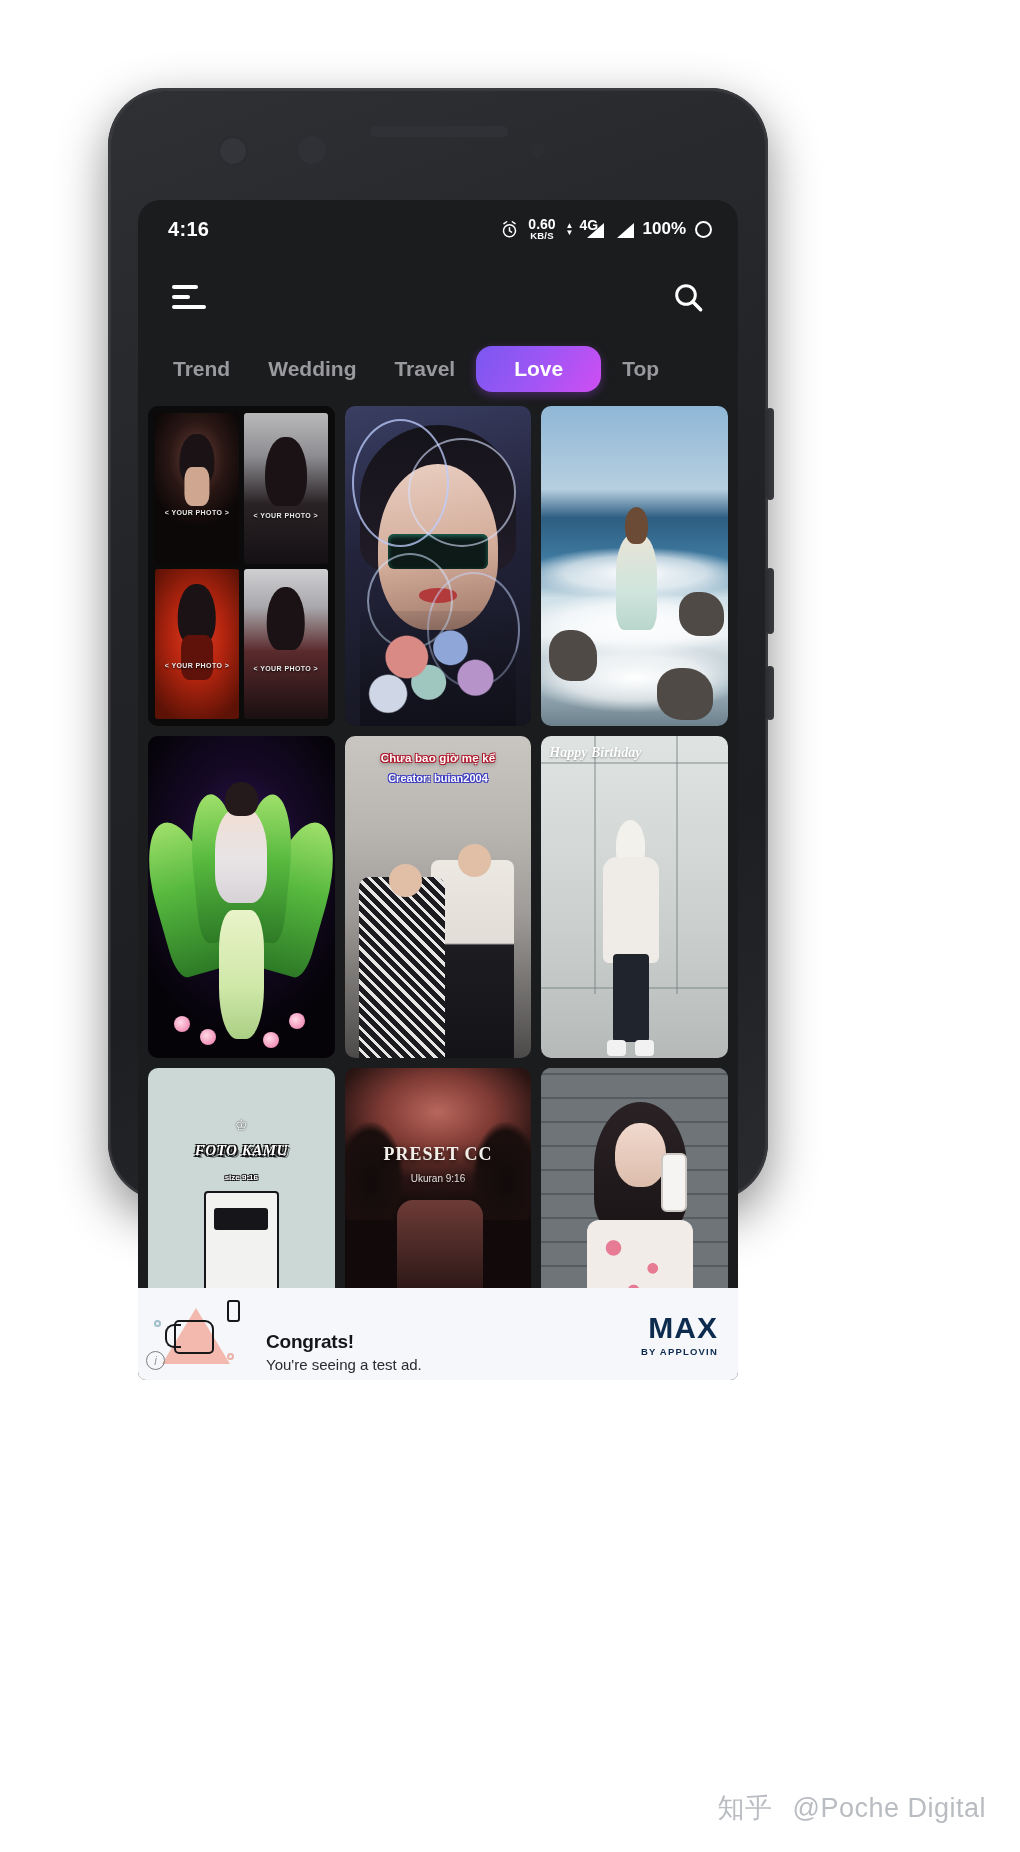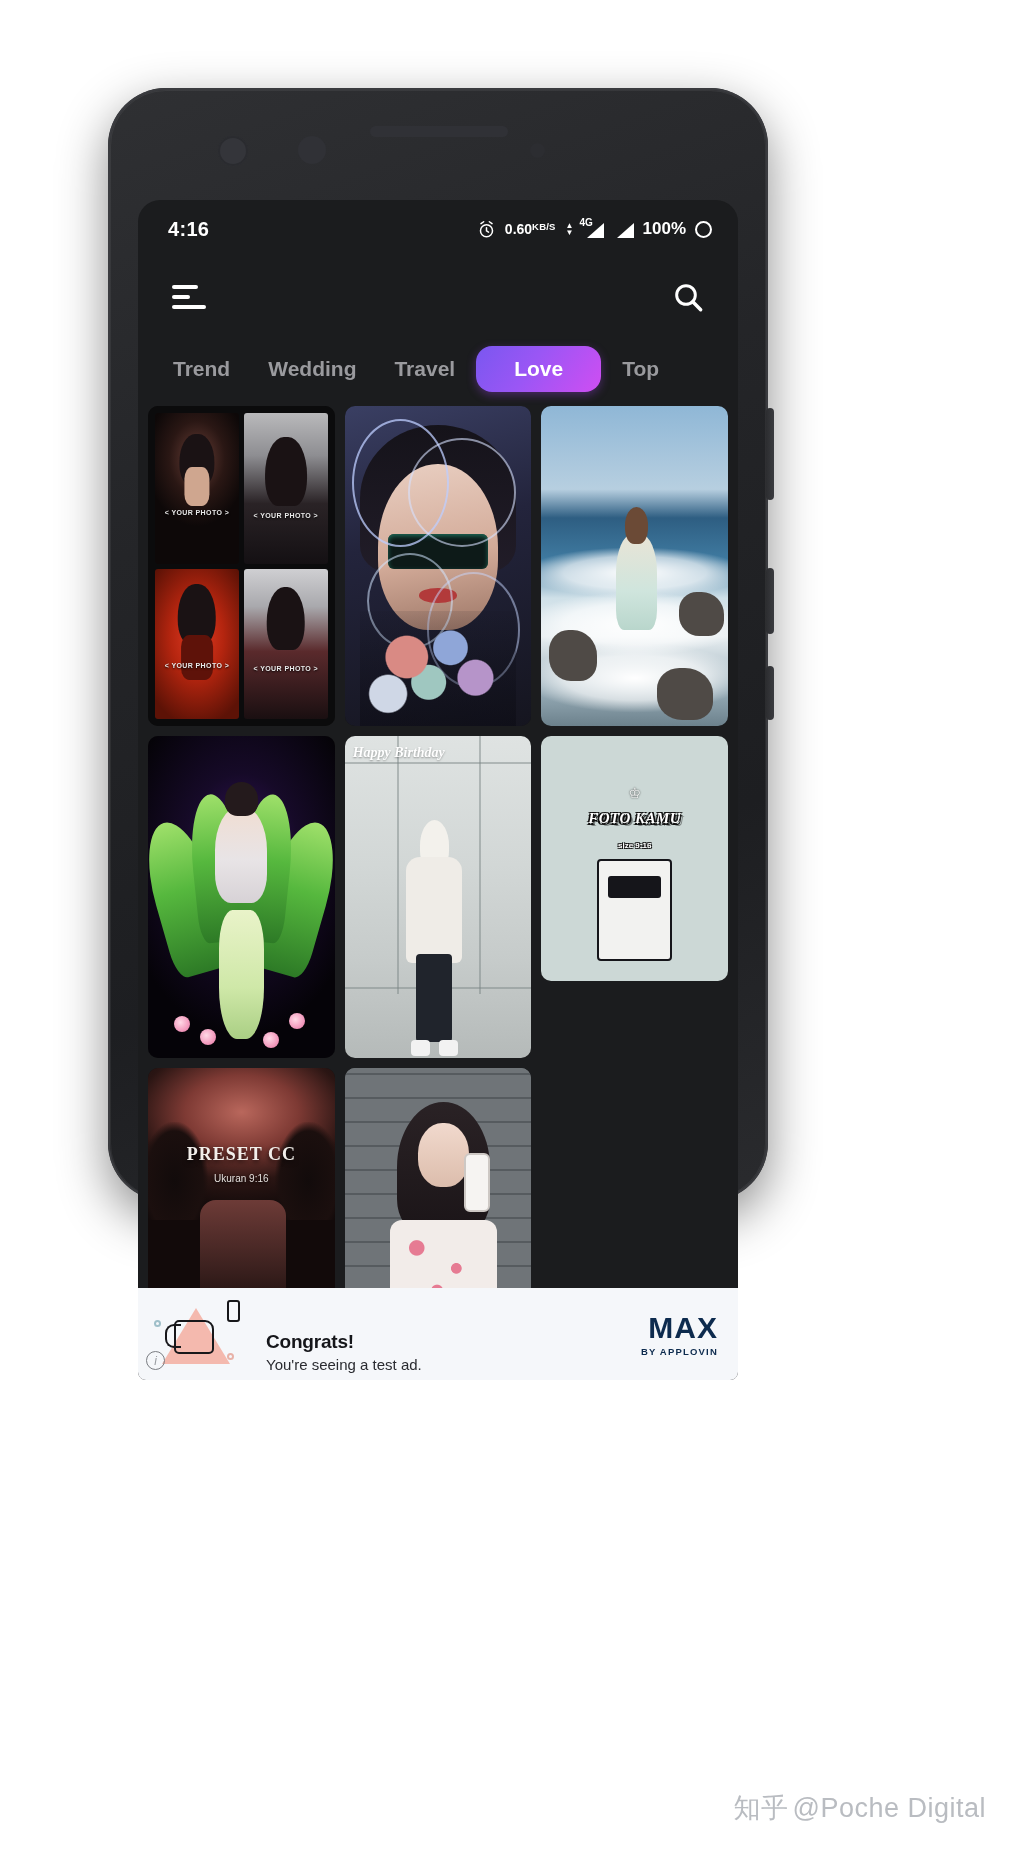--- a/index.html
+++ b/index.html
@@ -64,31 +64,31 @@
   
   .statusbar {
     height: 58px; display:flex; align-items:center;
     justify-content:space-between;
     padding: 0 26px 0 30px;
     color:#fff;
   }
   .status-time { font-size:20px; font-weight:700; letter-spacing:.3px; }
   .status-right { display:flex; align-items:center; gap:9px; }
   .ic-alarm { width:19px; height:19px; }
-  .netspeed { display:flex; flex-direction:row; align-items:flex-start; line-height:1; }
+  .netspeed { display:flex; flex-direction:column; align-items:center; line-height:1; }
   .netspeed .n { font-size:14px; font-weight:700; }
   .netspeed .u { font-size:9.5px; font-weight:700; letter-spacing:.2px; }
   .arrows { display:flex; flex-direction:column; gap:1px; align-items:center; margin-left:1px;}
   .arrows span { font-size:8px; line-height:6px; }
   .sig { position:relative; width:21px; height:17px; }
   .sig .tri {
     position:absolute; right:0; bottom:0; width:0; height:0;
     border-left:17px solid transparent; border-bottom:15px solid #fff;
   }
-  .sig .g4 { position:absolute; left:-3px; top:-4px; font-size:10px; font-weight:700; color:#fff;}
+  .sig .g4 { position:absolute; left:-3px; top:-4px; font-size:14px; font-weight:700; color:#fff;}
   .batt-txt { font-size:17px; font-weight:700; }
   .batt-ring { width:17px; height:17px; border-radius:50%; border:2.6px solid #fff; }
 
   
   .appbar {
     height: 78px; display:flex; align-items:center;
     justify-content:space-between; padding: 0 34px;
   }
   .hamburger { display:flex; flex-direction:column; gap:6px; cursor:pointer; }
   .hamburger i { display:block; height:4px; background:#fff; border-radius:2px; }
@@ -420,21 +420,21 @@
     position:absolute; left:8px; bottom:10px;
     width:19px; height:19px; border:1.6px solid #7a7d82; border-radius:50%;
     color:#9a9da2; font-size:12px; font-style:italic;
     display:flex; align-items:center; justify-content:center;
   }
 
   
   .watermark {
     position:absolute; right:34px; bottom:26px;
     font-size:27px; color:#b9bcc1; letter-spacing:.5px;
-    display:flex; align-items:center; gap:4px;
+    display:flex; align-items:center; gap:20px;
   }
   .wm-logo { font-size:27px; color:#b9bcc1; font-weight:400; }
 </style>
 </head>
 <body>
 
 <div class="device-wrap">
   <div class="device-body"></div>
   <div class="device-edge-hl"></div>
 
@@ -565,20 +565,32 @@
           <div class="leaf" style="right:24%;top:18%;width:26%;height:46%;transform:rotate(6deg);"></div>
           <div class="stalk"></div>
           <div class="pl-girl"></div>
           <div class="blossom" style="left:14%;bottom:8%;"></div>
           <div class="blossom" style="left:28%;bottom:4%;"></div>
           <div class="blossom" style="right:16%;bottom:9%;"></div>
           <div class="blossom" style="right:30%;bottom:3%;"></div>
         </div>
       </div>
 
+      <div class="cell r2">
+        <div class="art viet">
+          <div class="couple">
+            <div class="man"></div>
+            <div class="woman"></div>
+            <div class="head" style="right:18%;top:-4%;width:20%;height:16%;"></div>
+            <div class="head" style="left:20%;top:6%;width:20%;height:16%;"></div>
+          </div>
+          <div class="viet-txt1">Chưa bao giờ mẹ kể</div>
+          <div class="viet-txt2">Creator: buian2004</div>
+        </div>
+      </div>
 
       <div class="cell r2">
         <div class="art shop">
           <div class="glass-line" style="left:0;top:8%;width:100%;height:2px;"></div>
           <div class="glass-line" style="left:28%;top:0;width:2px;height:80%;"></div>
           <div class="glass-line" style="left:72%;top:0;width:2px;height:80%;"></div>
           <div class="glass-line" style="left:0;top:78%;width:100%;height:2px;"></div>
           <div class="walker">
             <div class="hijab"></div>
             <div class="coat"></div>

